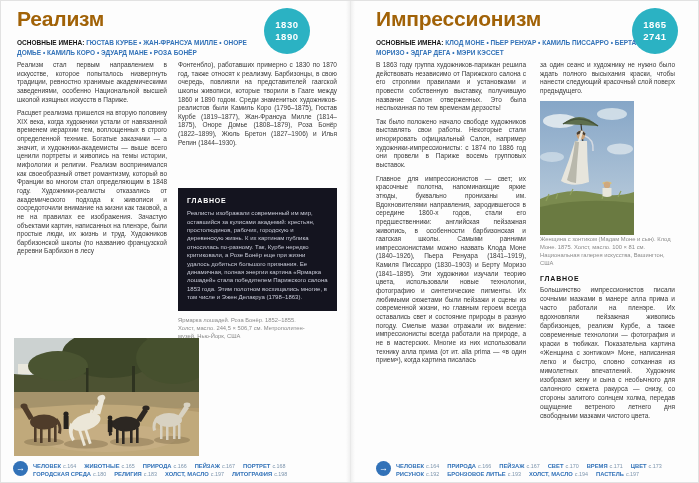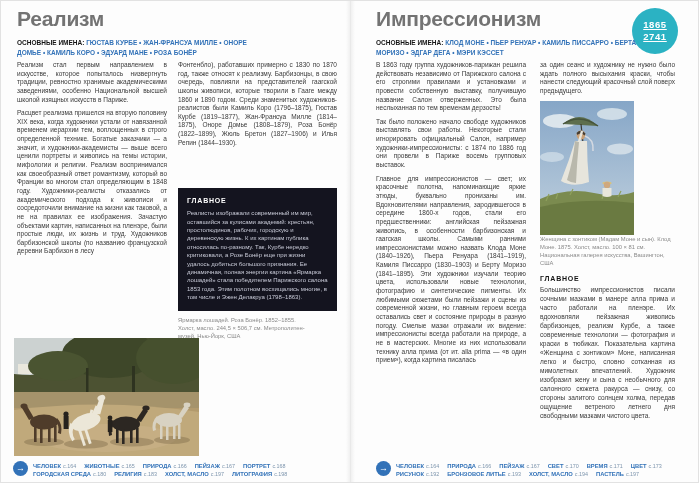--- a/index.html
+++ b/index.html
@@ -13,33 +13,33 @@
     position:absolute; left:345px; top:0; bottom:0; width:9px;
     background:linear-gradient(to right, rgba(0,0,0,0) 0%, rgba(0,0,0,.05) 45%, rgba(0,0,0,.08) 50%, rgba(0,0,0,.05) 55%, rgba(0,0,0,0) 100%);
     pointer-events:none;
   }
   .page { position:absolute; top:0; height:483px; width:349px; }
   .page.left  { left:0; }
   .page.right { left:334px; }
 
   .title {
     position:absolute; top:6px; margin:0; font-size:21px; font-weight:bold;
-    color:#737373; letter-spacing:-0.2px;
+    color:#a16207; letter-spacing:-0.2px;
   }
   .page.left  .title { left:16px; }
   .page.right .title { left:41px; }
 
   .years-badge {
     position:absolute; top:7px; width:46px; height:46px; border-radius:50%;
     background:var(--accent-teal,#2bb2c3); color:#fff; display:flex; flex-direction:column;
     align-items:center; justify-content:center; font-size:9.5px; font-weight:bold;
     line-height:1.3; letter-spacing:.6px;
   }
   .page.left  .years-badge { left:263px; }
-  .page.right .years-badge { left:297px;text-decoration:underline; }
+  .page.right .years-badge { left:297px; }
 
   .names { position:absolute; top:37px; margin:0; font-size:6.5px; font-weight:bold; line-height:1.55; }
   .page.left  .names { left:16px; width:252px; }
   .page.right .names { left:41px; width:262px; }
   .names-label { color:#141414; }
   .names-list  { color:var(--accent-blue,#3272b8); }
 
   .col { position:absolute; top:60px; font-size:6.5px; line-height:1.33; text-align:justify; }
   .page.left  .col-1 { left:16px;  width:150px; }
   .page.left  .col-2 { left:177px; width:159px; }
@@ -79,20 +79,24 @@
   .nav-page { font-weight:normal; color:#7d95ad; margin-left:2px; font-size:5.4px; }
 </style>
 </head>
 <body>
 
 <div class="spread">
 
   <section class="page left">
     <h1 class="title">Реализм</h1>
 
+    <div class="years-badge">
+      <span>1830</span>
+      <span>1890</span>
+    </div>
 
     <p class="names">
       <span class="names-label">ОСНОВНЫЕ ИМЕНА:</span>
       <span class="names-list">ГЮСТАВ КУРБЕ • ЖАН-ФРАНСУА МИЛЛЕ • ОНОРЕ ДОМЬЕ • КАМИЛЬ КОРО • ЭДУАРД МАНЕ • РОЗА БОНЁР</span>
     </p>
 
     <div class="col col-1">
       <p>Реализм стал первым направлением в искусстве, которое попыталось низвергнуть традиции, ревностно хранимые академическими заведениями, особенно Национальной высшей школой изящных искусств в Париже.</p>
       <p>Расцвет реализма пришелся на вторую половину XIX века, когда художники устали от навязанной временем иерархии тем, воплощенных в строго определенной технике. Богатые заказчики — а значит, и художники-академисты — выше всего ценили портреты и живопись на темы истории, мифологии и религии. Реализм воспринимался как своеобразный ответ романтизму, который во Франции во многом стал определяющим в 1848 году. Художники-реалисты отказались от академического подхода к живописи и сосредоточили внимание на жизни как таковой, а не на правилах ее изображения. Зачастую объектами картин, написанных на пленэре, были простые люди, их жизнь и труд. Художников барбизонской школы (по названию французской деревни Барбизон в лесу</p>
     </div>

